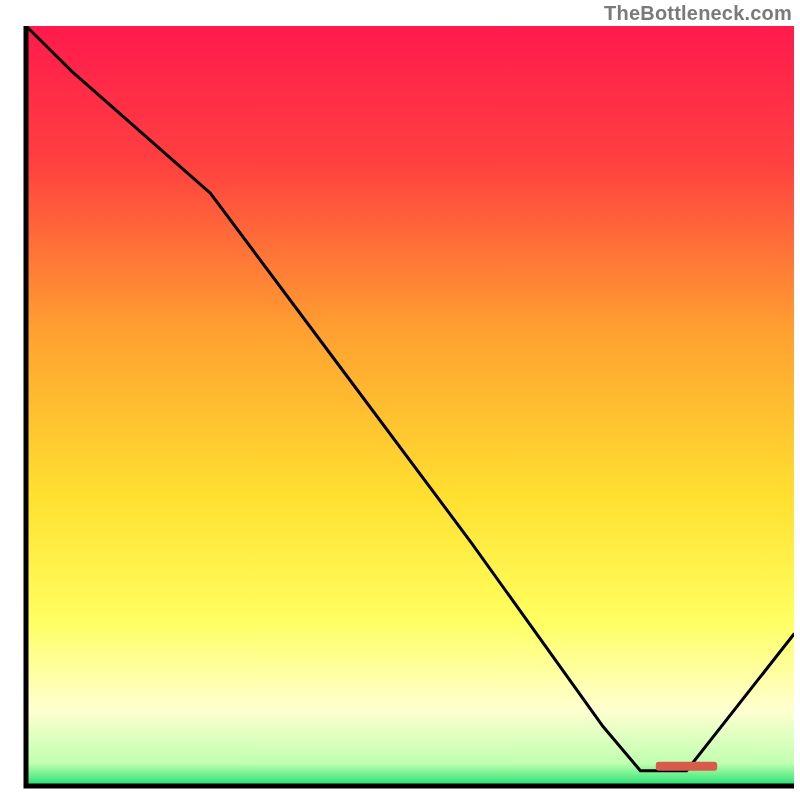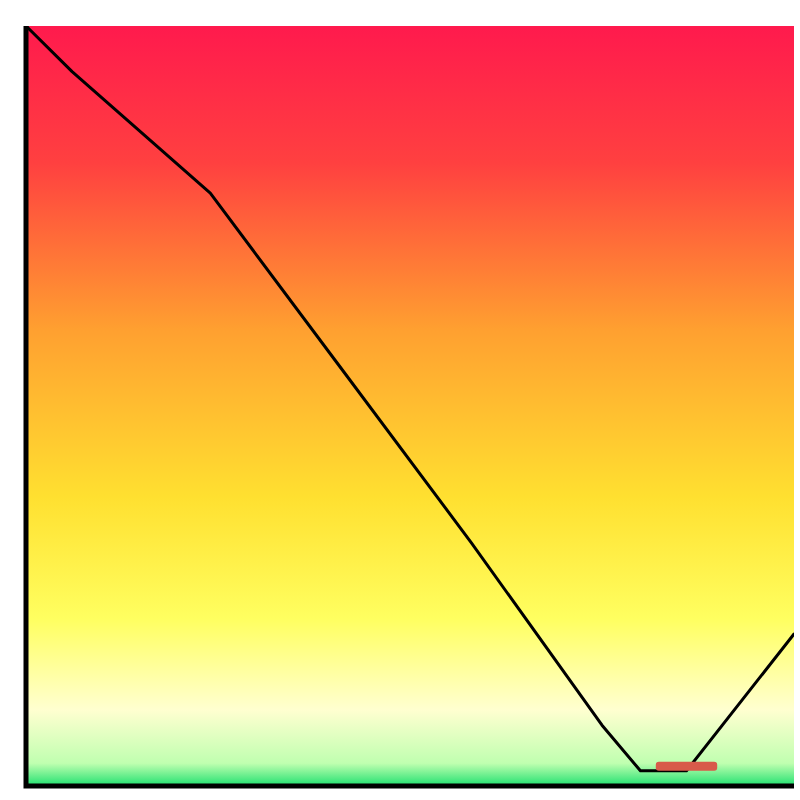--- a/index.html
+++ b/index.html
@@ -26,20 +26,21 @@
   }
   svg {
     display: block;
   }
 </style>
 </head>
 <body>
 
 <div class="stage">
 
+  <div class="attribution">TheBottleneck.com</div>
 
   <svg id="chart-svg" width="800" height="800" viewBox="0 0 800 800" xmlns="http://www.w3.org/2000/svg">
     <defs>
       <linearGradient id="bg-grad" x1="0" y1="0" x2="0" y2="1">
           <stop offset="0%" stop-color="#ff1a4d"></stop>
           <stop offset="18%" stop-color="#ff4040"></stop>
           <stop offset="40%" stop-color="#ffa030"></stop>
           <stop offset="62%" stop-color="#ffe030"></stop>
           <stop offset="78%" stop-color="#ffff60"></stop>
           <stop offset="90%" stop-color="#ffffd0"></stop>

